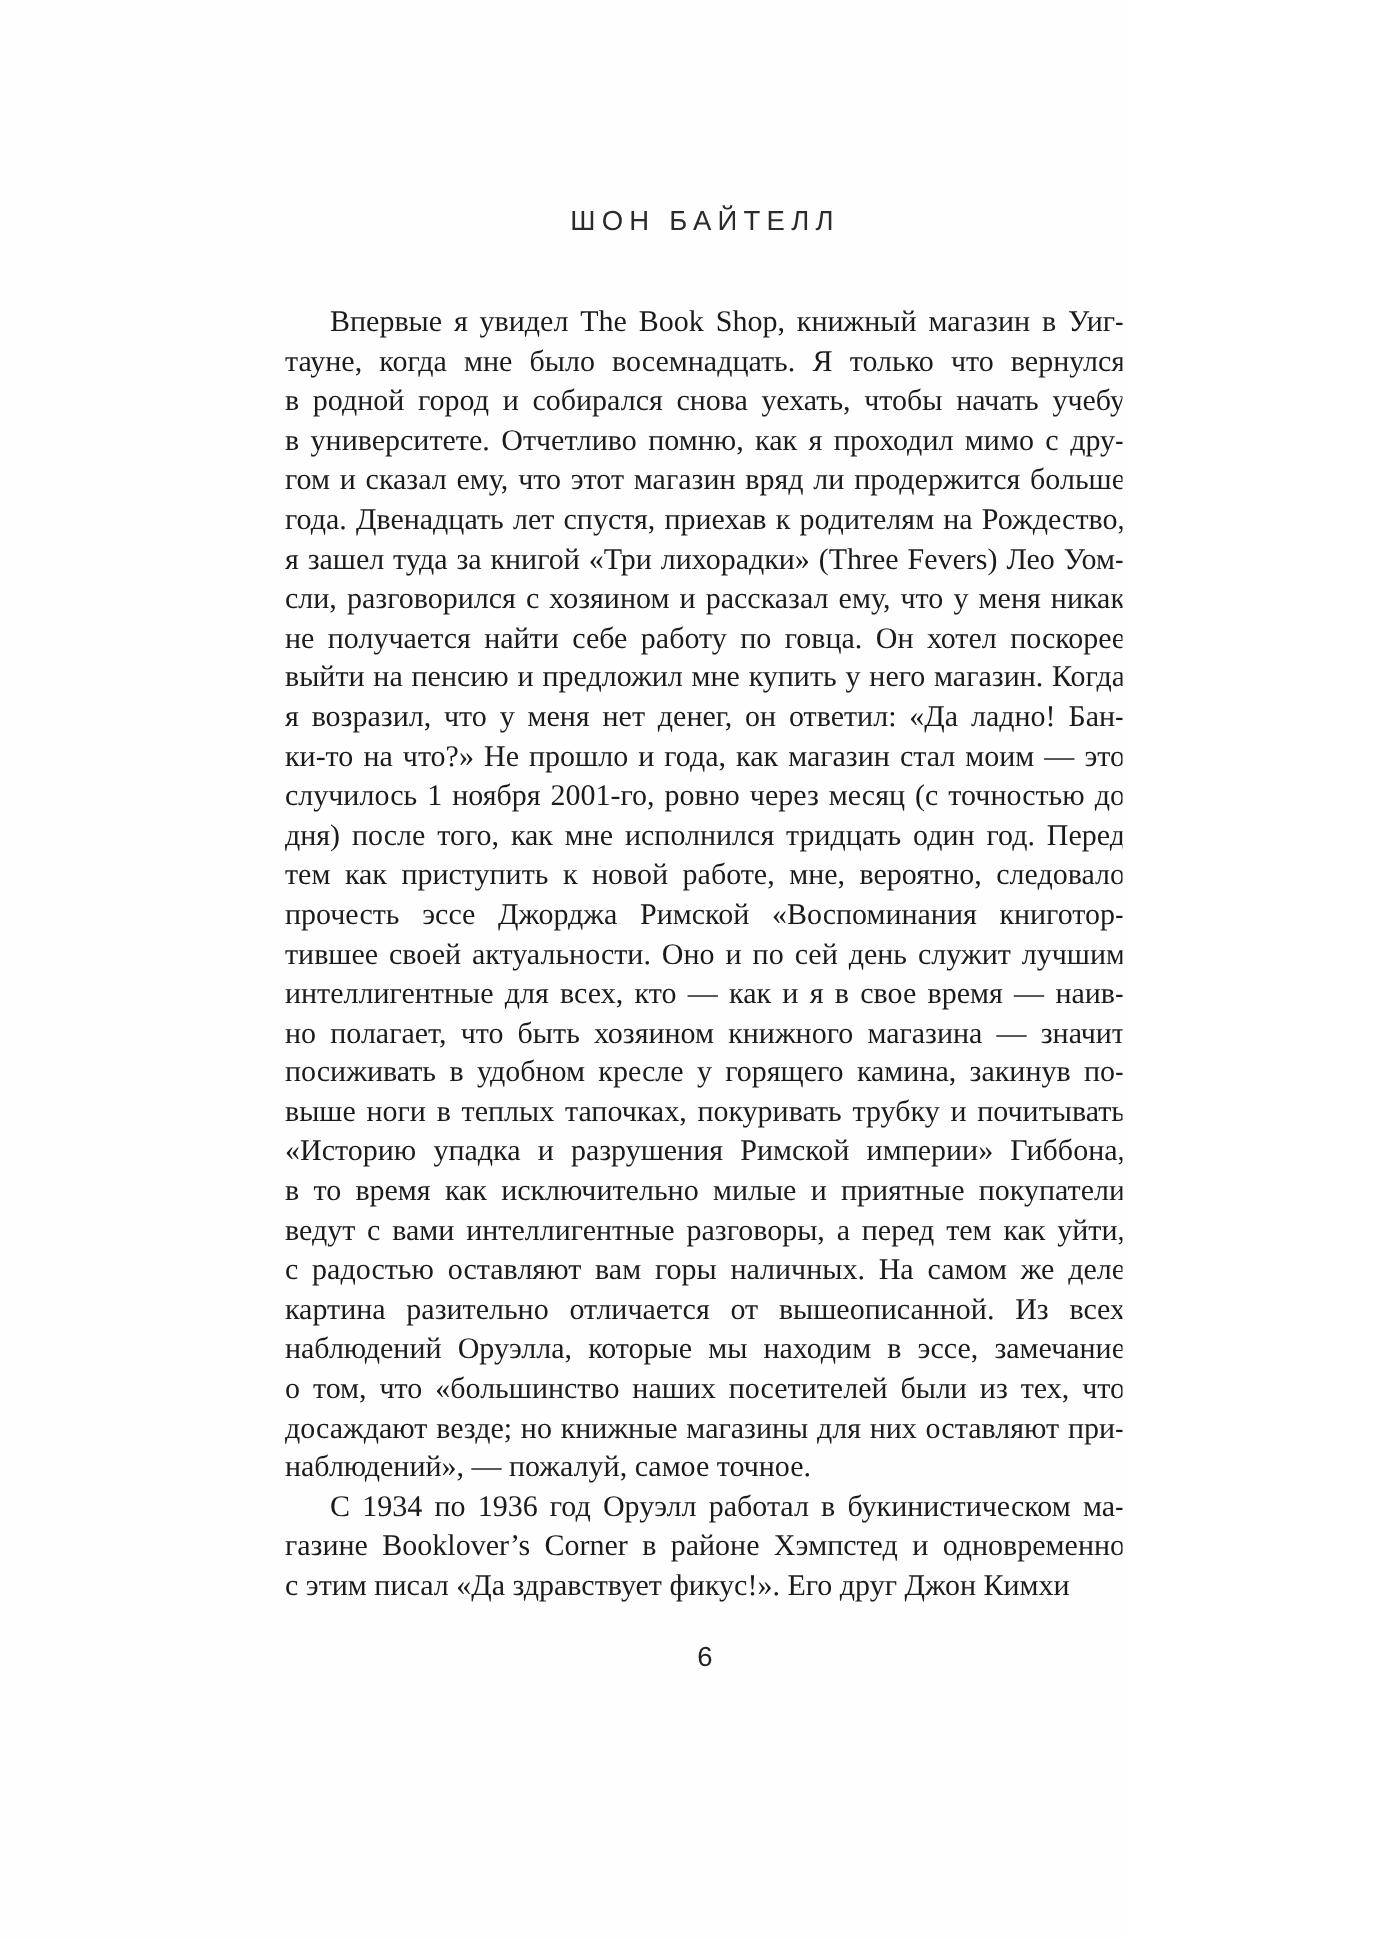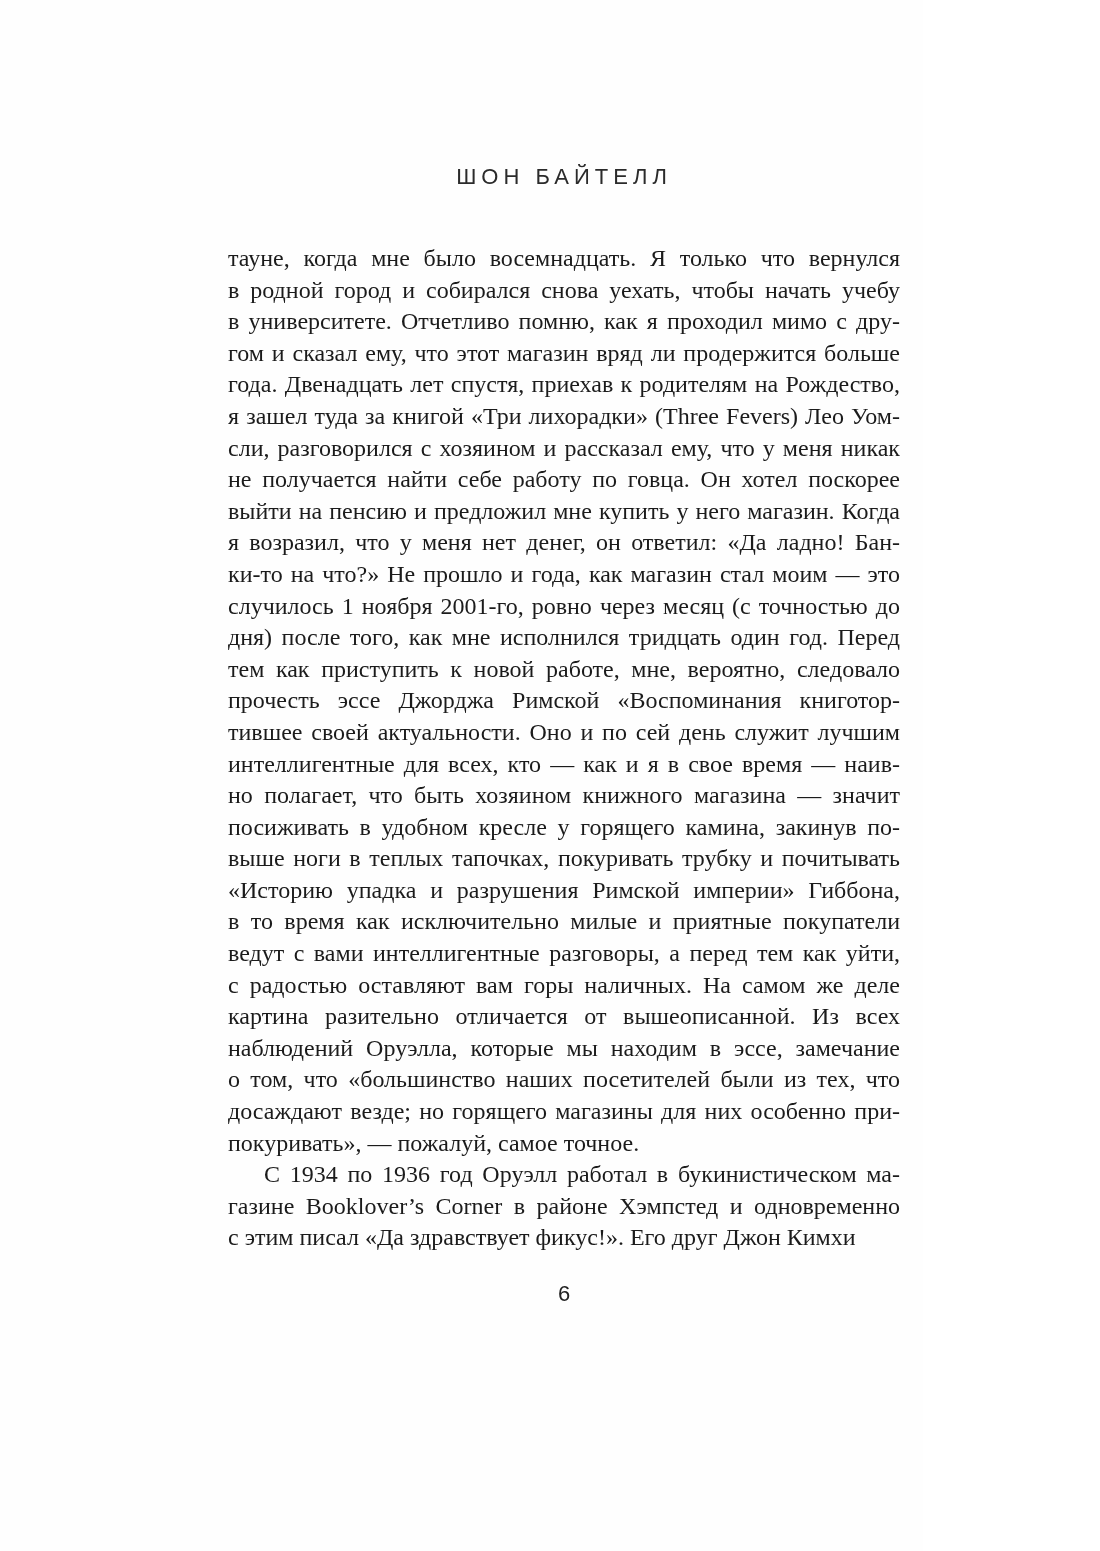--- a/index.html
+++ b/index.html
@@ -8,21 +8,20 @@
     background: #ffffff;
   }
   .page {
     position: relative;
     width: 898px;
     height: 1551px;
     background: #fefefe;
     overflow: hidden;
     font-family: "Liberation Serif", serif;
     color: #1c1c1c;
-    padding-left: 25px;
   }
   .content {
     position: absolute;
     left: 228px;
     top: 0;
     width: 672px;
     padding-top: 164px;
   }
   .running-head {
     text-align: center;
@@ -57,20 +56,21 @@
     color: #222222;
   }
 </style>
 </head>
 <body>
 
 <div class="page">
   <div class="content">
     <div class="running-head">ШОН БАЙТЕЛЛ</div>
     <div class="body-text">
+        <div class="line indent">Впервые я увидел The Book Shop, книжный магазин в Уиг-</div>
         <div class="line">тауне, когда мне было восемнадцать. Я только что вернулся</div>
         <div class="line">в родной город и собирался снова уехать, чтобы начать учебу</div>
         <div class="line">в университете. Отчетливо помню, как я проходил мимо с дру-</div>
         <div class="line">гом и сказал ему, что этот магазин вряд ли продержится больше</div>
         <div class="line">года. Двенадцать лет спустя, приехав к родителям на Рождество,</div>
         <div class="line">я зашел туда за книгой «Три лихорадки» (Three Fevers) Лео Уом-</div>
         <div class="line">сли, разговорился с хозяином и рассказал ему, что у меня никак</div>
         <div class="line">не получается найти себе работу по говца. Он хотел поскорее</div>
         <div class="line">выйти на пенсию и предложил мне купить у него магазин. Когда</div>
         <div class="line">я возразил, что у меня нет денег, он ответил: «Да ладно! Бан-</div>
@@ -84,21 +84,21 @@
         <div class="line">но полагает, что быть хозяином книжного магазина — значит</div>
         <div class="line">посиживать в удобном кресле у горящего камина, закинув по-</div>
         <div class="line">выше ноги в теплых тапочках, покуривать трубку и почитывать</div>
         <div class="line">«Историю упадка и разрушения Римской империи» Гиббона,</div>
         <div class="line">в то время как исключительно милые и приятные покупатели</div>
         <div class="line">ведут с вами интеллигентные разговоры, а перед тем как уйти,</div>
         <div class="line">с радостью оставляют вам горы наличных. На самом же деле</div>
         <div class="line">картина разительно отличается от вышеописанной. Из всех</div>
         <div class="line">наблюдений Оруэлла, которые мы находим в эссе, замечание</div>
         <div class="line">о том, что «большинство наших посетителей были из тех, что</div>
-        <div class="line">досаждают везде; но горящего магазины для них особенно при-</div>
-        <div class="line last">покуривать», — пожалуй, самое точное.</div>
+        <div class="line">досаждают везде; но книжные магазины для них оставляют при-</div>
+        <div class="line last">наблюдений», — пожалуй, самое точное.</div>
         <div class="line indent">С 1934 по 1936 год Оруэлл работал в букинистическом ма-</div>
         <div class="line">газине Booklover’s Corner в районе Хэмпстед и одновременно</div>
         <div class="line last">с этим писал «Да здравствует фикус!». Его друг Джон Кимхи</div>
       </div>
     <div class="page-number">6</div>
   </div>
 </div>
 
 </body></html>

